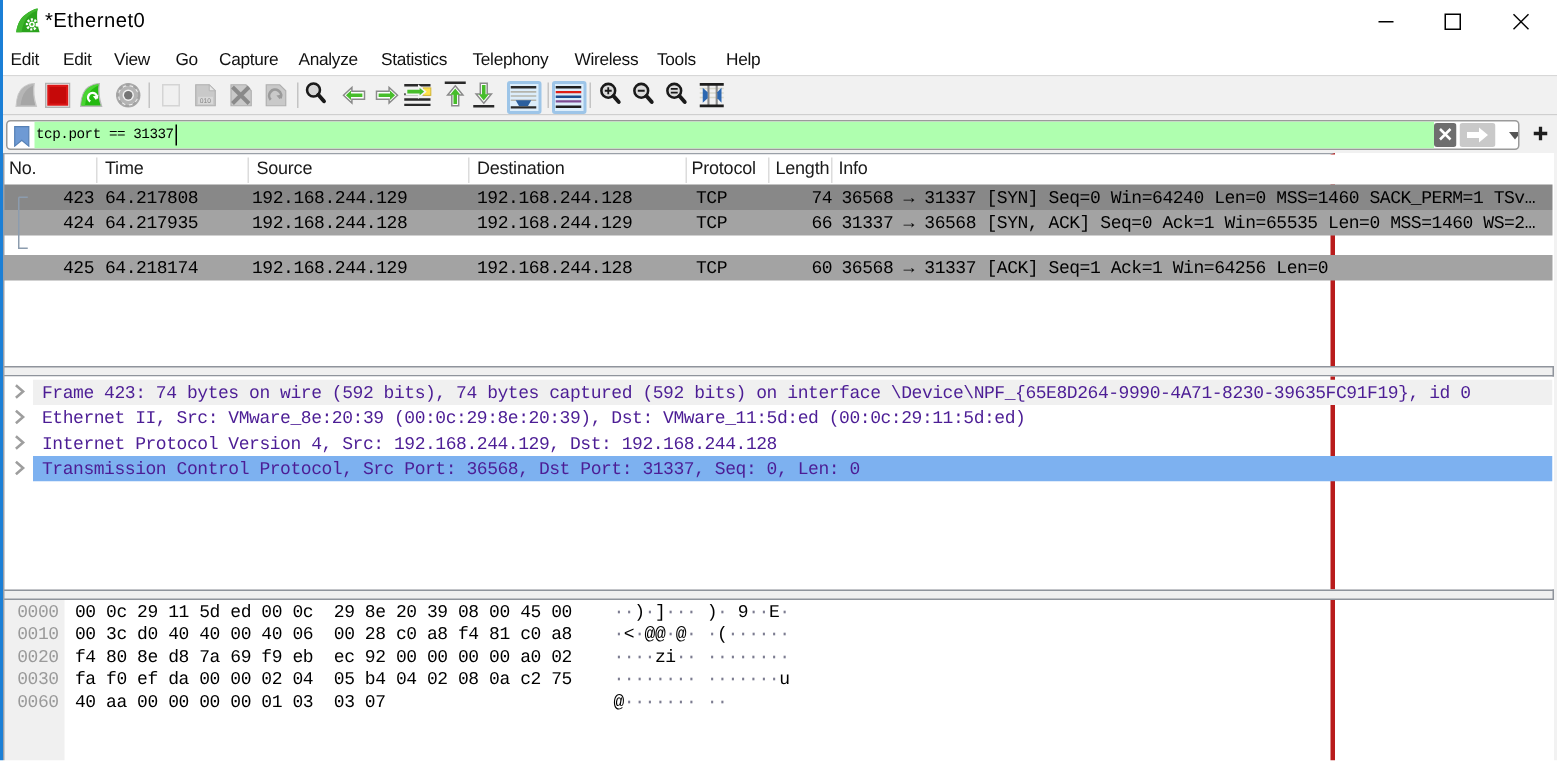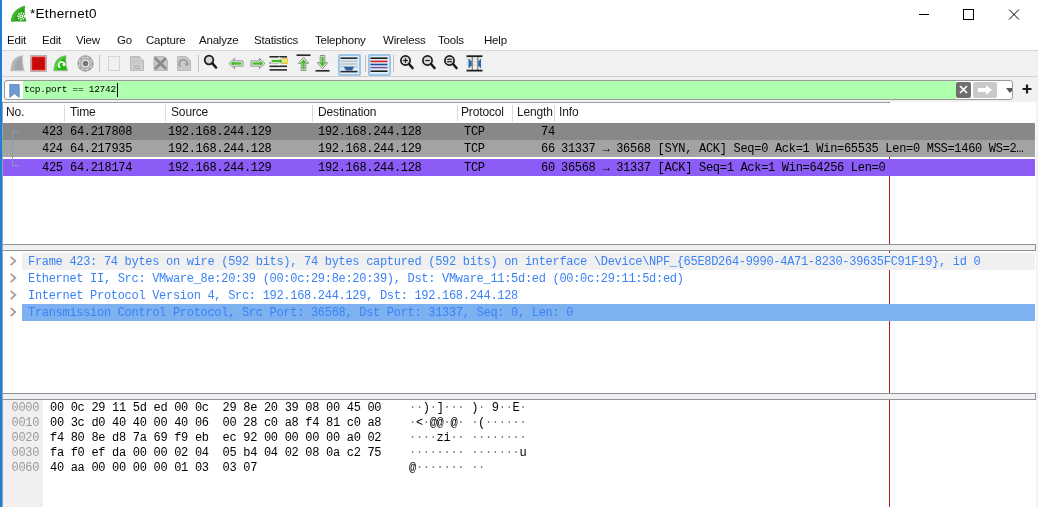--- a/index.html
+++ b/index.html
@@ -18,35 +18,35 @@
 #toolbar { left:2px; top:51px; width:1036px; height:26px; background:#f1f1f1; border-bottom:1px solid #cfcfcf; }
 .tbsep { position:absolute; top:4px; width:1px; height:17px; background:#c4c4c4; }
 .tbtn { position:absolute; top:3px; width:23px; height:22px; border:2px solid #9dc5e8; background:#dcedfa; border-radius:2px; }
 
 #filterbar { left:2px; top:77px; width:1036px; height:25px; background:#f1f1f1; }
 #filterbox { position:absolute; left:2px; top:3px; width:1009px; height:20px; background:#ffffff; border:1px solid #9a9a9a; border-radius:3px; overflow:hidden; }
 #filtergreen { position:absolute; left:18px; top:0; width:933px; height:18px; background:#afffaf; }
 #filtertext { position:absolute; left:19px; top:2.5px; font-size:9.5px; letter-spacing:-0.3px; color:#000; }
 #cursor { position:absolute; left:112px; top:2px; width:1px; height:14px; background:#000; }
 
-.pane { left:2px; width:888px; background:#ffffff; border-right:1px solid #b91c1c; }
+.pane { left:2px; width:888px; background:#ffffff; border-right:3px solid #b91c1c; }
 #pane1 { top:102px; height:142px; border-top:1px solid #9aa0a8; }
 #split1 { left:2px; top:244px; width:1034px; height:7px; background:#f0f0f0; border-top:1px solid #8f949c; border-bottom:1px solid #8f949c; border-right:1px solid #8f949c;}
 #pane2 { top:251px; height:142px; }
 #split2 { left:2px; top:393px; width:1034px; height:7px; background:#f0f0f0; border-top:1px solid #8f949c; border-bottom:1px solid #8f949c; border-right:1px solid #8f949c;}
 #pane3 { top:400px; height:107px; }
 #rightstrip { left:1036px; top:102px; width:2px; height:405px; background:#f2f2f2; }
 
 #plheader { position:absolute; left:0; top:0; width:1033px; height:20px; background:#ffffff; font-size:12px; letter-spacing:-0.15px; color:#1a1a1a; }
 .hsep { position:absolute; top:2px; width:1px; height:17px; background:#dcdcdc; }
 .hlabel { position:absolute; top:2px; }
 .prow { position:absolute; left:0; width:1033px; height:17px; font-size:12px; letter-spacing:-0.3px; white-space:nowrap; overflow:hidden; }
 .prow span { position:absolute; top:2px; }
 
-.drow { position:absolute; left:0; width:1033px; height:17px; font-size:12px; letter-spacing:-0.3px; white-space:nowrap; overflow:hidden; color:#3b82f6; }
+.drow { position:absolute; left:0; width:1033px; height:17px; font-size:12px; letter-spacing:-0.3px; white-space:nowrap; overflow:hidden; color:#4c1d95; }
 .drow .txt { position:absolute; left:26px; top:2px; z-index:2; }
 .chev { position:absolute; left:6.5px; top:3px; width:8px; height:10px; z-index:2; }
 
 #offsetcol { position:absolute; left:1px; top:0; width:40px; height:107px; background:#f0f0f0; }
 .hexrow { position:absolute; height:15px; font-size:12px; letter-spacing:-0.3px; white-space:nowrap; }
 .off { position:absolute; left:9.5px; color:#9a9a9a; }
 .hx { position:absolute; left:48px; color:#000; }
 .asc { position:absolute; left:407px; color:#000; }
 .dim { color:#7c7c90; }
 </style>
@@ -205,21 +205,21 @@
     <path d="M15,3.5 L12.2,6.5 L12.2,10.5 L15,13.5 Z" fill="#2b67b1"></path>
   </svg>
 </div>
 
 <div class="abs" id="filterbar">
   <div id="filterbox">
     <div id="filtergreen"></div>
     <svg class="abs" style="left:4px;top:3px" width="11" height="14" viewBox="0 0 11 14">
       <path d="M0.8,0.4 h9.4 v13 l-4.7,-3.9 -4.7,3.9 z" fill="#6e9ad4" stroke="#5580b5" stroke-width="0.8"></path>
     </svg>
-    <div class="abs mono" id="filtertext">tcp.port == 12742</div>
+    <div class="abs mono" id="filtertext">tcp.port == 31337</div>
     <div class="abs" id="cursor"></div>
     <svg class="abs" style="left:951px;top:1px" width="15" height="16" viewBox="0 0 15 16">
       <rect x="0" y="0" width="15" height="16" rx="2" fill="#6e6e6e"></rect>
       <path d="M4,4 L11,11 M11,4 L4,11" stroke="#fff" stroke-width="1.7"></path>
     </svg>
     <svg class="abs" style="left:968px;top:1px" width="24" height="16" viewBox="0 0 24 16">
       <rect x="0" y="0" width="24" height="16" rx="2" fill="#c9c9c9"></rect>
       <path d="M5,6 L13,6 L13,3 L19,8 L13,13 L13,10 L5,10 Z" fill="#fff"></path>
     </svg>
     <svg class="abs" style="left:1000px;top:6px" width="10" height="7" viewBox="0 0 10 7">
@@ -247,31 +247,32 @@
     <div class="hsep" style="left:510px"></div>
     <div class="hsep" style="left:552px"></div>
   </div>
   <div class="prow mono" style="top:20px;background:#888888">
     <span style="left:40px">423</span>
       <span style="left:68px">64.217808</span>
       <span style="left:166px">192.168.244.129</span>
       <span style="left:316px">192.168.244.128</span>
       <span style="left:462px">TCP</span>
       <span style="left:539px">74</span>
+      <span style="left:559px">36568 → 31337 [SYN] Seq=0 Win=64240 Len=0 MSS=1460 SACK_PERM=1 TSv…</span>
   </div>
   <div class="prow mono" style="top:37px;background:#a3a3a3">
     <span style="left:40px">424</span>
       <span style="left:68px">64.217935</span>
       <span style="left:166px">192.168.244.128</span>
       <span style="left:316px">192.168.244.129</span>
       <span style="left:462px">TCP</span>
       <span style="left:539px">66</span>
       <span style="left:559px">31337 → 36568 [SYN, ACK] Seq=0 Ack=1 Win=65535 Len=0 MSS=1460 WS=2…</span>
   </div>
-  <div class="prow mono" style="top:56px;background:#8b5cf6">
+  <div class="prow mono" style="top:67px;background:#a3a3a3">
     <span style="left:40px">425</span>
       <span style="left:68px">64.218174</span>
       <span style="left:166px">192.168.244.129</span>
       <span style="left:316px">192.168.244.128</span>
       <span style="left:462px">TCP</span>
       <span style="left:539px">60</span>
       <span style="left:559px">36568 → 31337 [ACK] Seq=1 Ack=1 Win=64256 Len=0</span>
   </div>
   <svg class="abs" style="left:0;top:20px" width="24" height="51" viewBox="0 0 24 51">
     <path d="M10.5,8.5 L16.5,8.5 M10.5,8.5 L10.5,42.5 L16.5,42.5" fill="none" stroke="#8c9cae" stroke-width="1"></path>

